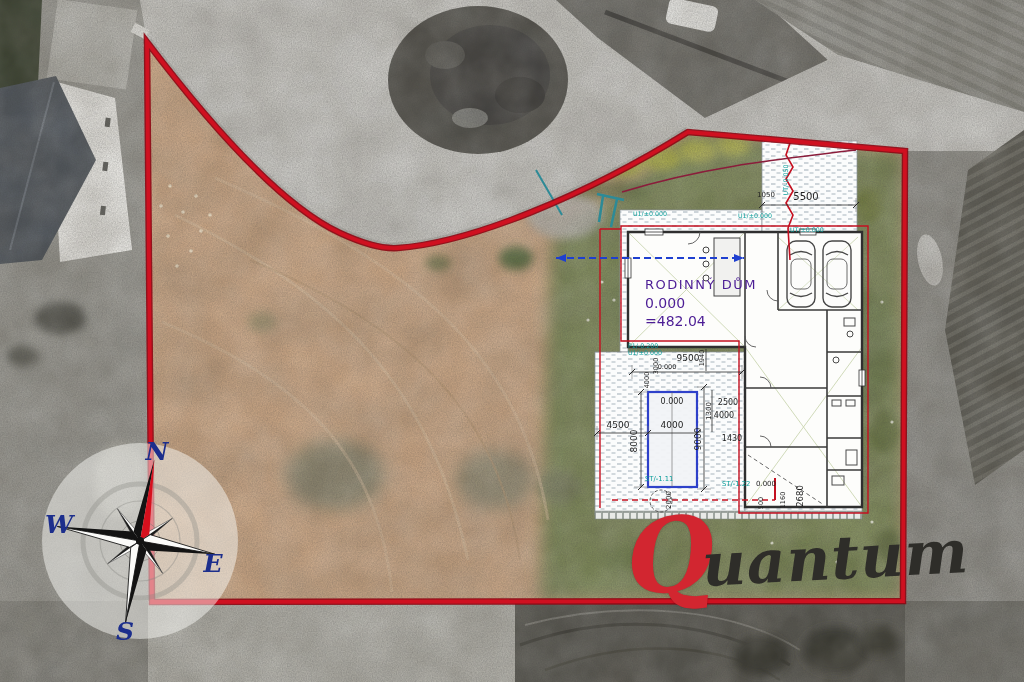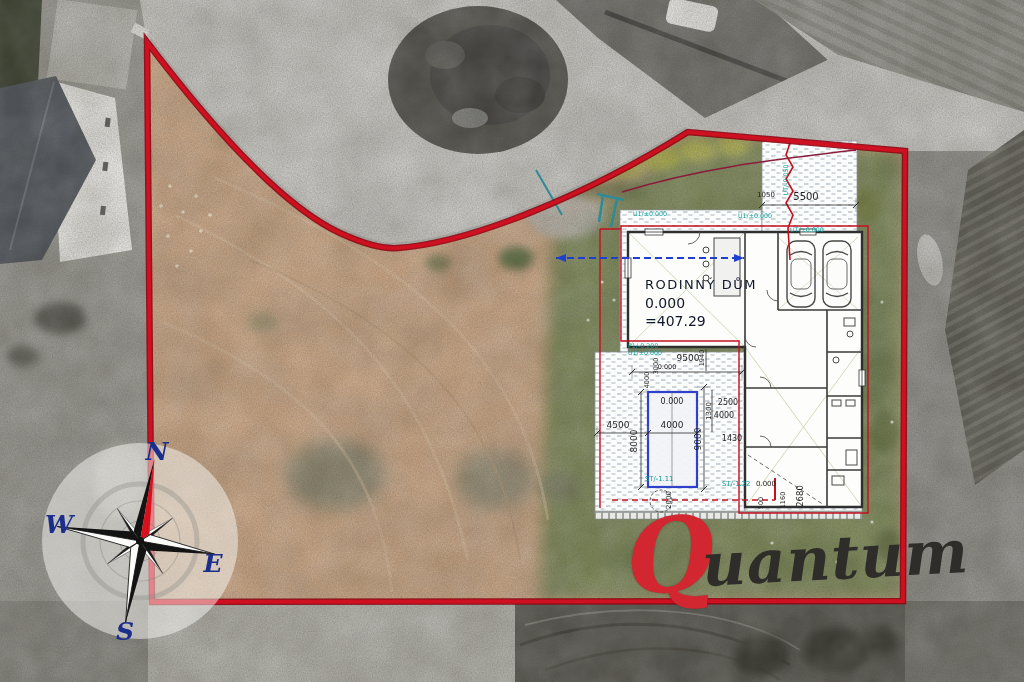--- a/index.html
+++ b/index.html
@@ -2,21 +2,21 @@
 <html><head>
 <meta charset="utf-8">
 <style>
   html,body{margin:0;padding:0;background:#222;}
   .stage{position:relative;width:1024px;height:682px;overflow:hidden;background:#9a9995;
          font-family:"DejaVu Sans",sans-serif;}
   .stage svg{position:absolute;left:0;top:0;}
   .dim{font-family:"DejaVu Sans",sans-serif;fill:#1f1f1f;}
   .mark{font-family:"DejaVu Sans",sans-serif;fill:#0b9e9a;}
   .cl{font-family:"DejaVu Serif",serif;font-weight:bold;font-style:italic;fill:#1c2e8c;}
-  .house-label{position:absolute;left:645px;top:277px;color:#0f172a;z-index:30;}
+  .house-label{position:absolute;left:645px;top:277px;color:#4c1d95;z-index:30;}
   .house-label .t1{display:block;font-size:13px;letter-spacing:1.5px;}
   .house-label .t2{display:block;font-size:14px;margin-top:3px;}
   .house-label .t3{display:block;font-size:14px;margin-top:2px;}
   .logo{position:absolute;left:0;top:0;z-index:40;}
   .logo-q{position:absolute;left:626px;top:504px;font-family:"DejaVu Serif",serif;
           font-style:italic;font-weight:bold;font-size:102px;line-height:1;color:#d22630;
           transform:rotate(-6deg);text-shadow:0 0 2px rgba(60,0,0,.35);}
   .logo-rest{position:absolute;left:702px;top:528px;font-family:"DejaVu Serif",serif;
           font-style:italic;font-weight:bold;font-size:60px;line-height:1;color:#2e2d29;
           transform:rotate(-3deg);letter-spacing:1px;}
@@ -368,20 +368,20 @@
     <text class="mark" x="788" y="180" font-size="6.3" text-anchor="middle" transform="rotate(-90 788 180)">UT/-0.050</text>
     <text class="mark" x="790" y="232" font-size="6.3">UT/±0.000</text>
     <text class="mark" x="645" y="481" font-size="6.8">ST/-1.11</text>
     <text class="mark" x="722" y="486" font-size="6.8">ST/-1.22</text>
   </g>
 </svg>
 
 <div class="house-label">
   <span class="t1">RODINNÝ DŮM</span>
   <span class="t2">0.000</span>
-  <span class="t3">=407.29</span>
+  <span class="t3">=482.04</span>
 </div>
 
 <div class="logo">
   <span class="logo-q">Q</span>
   <span class="logo-rest">uantum</span>
 </div>
 </div>
 
 </body></html>

